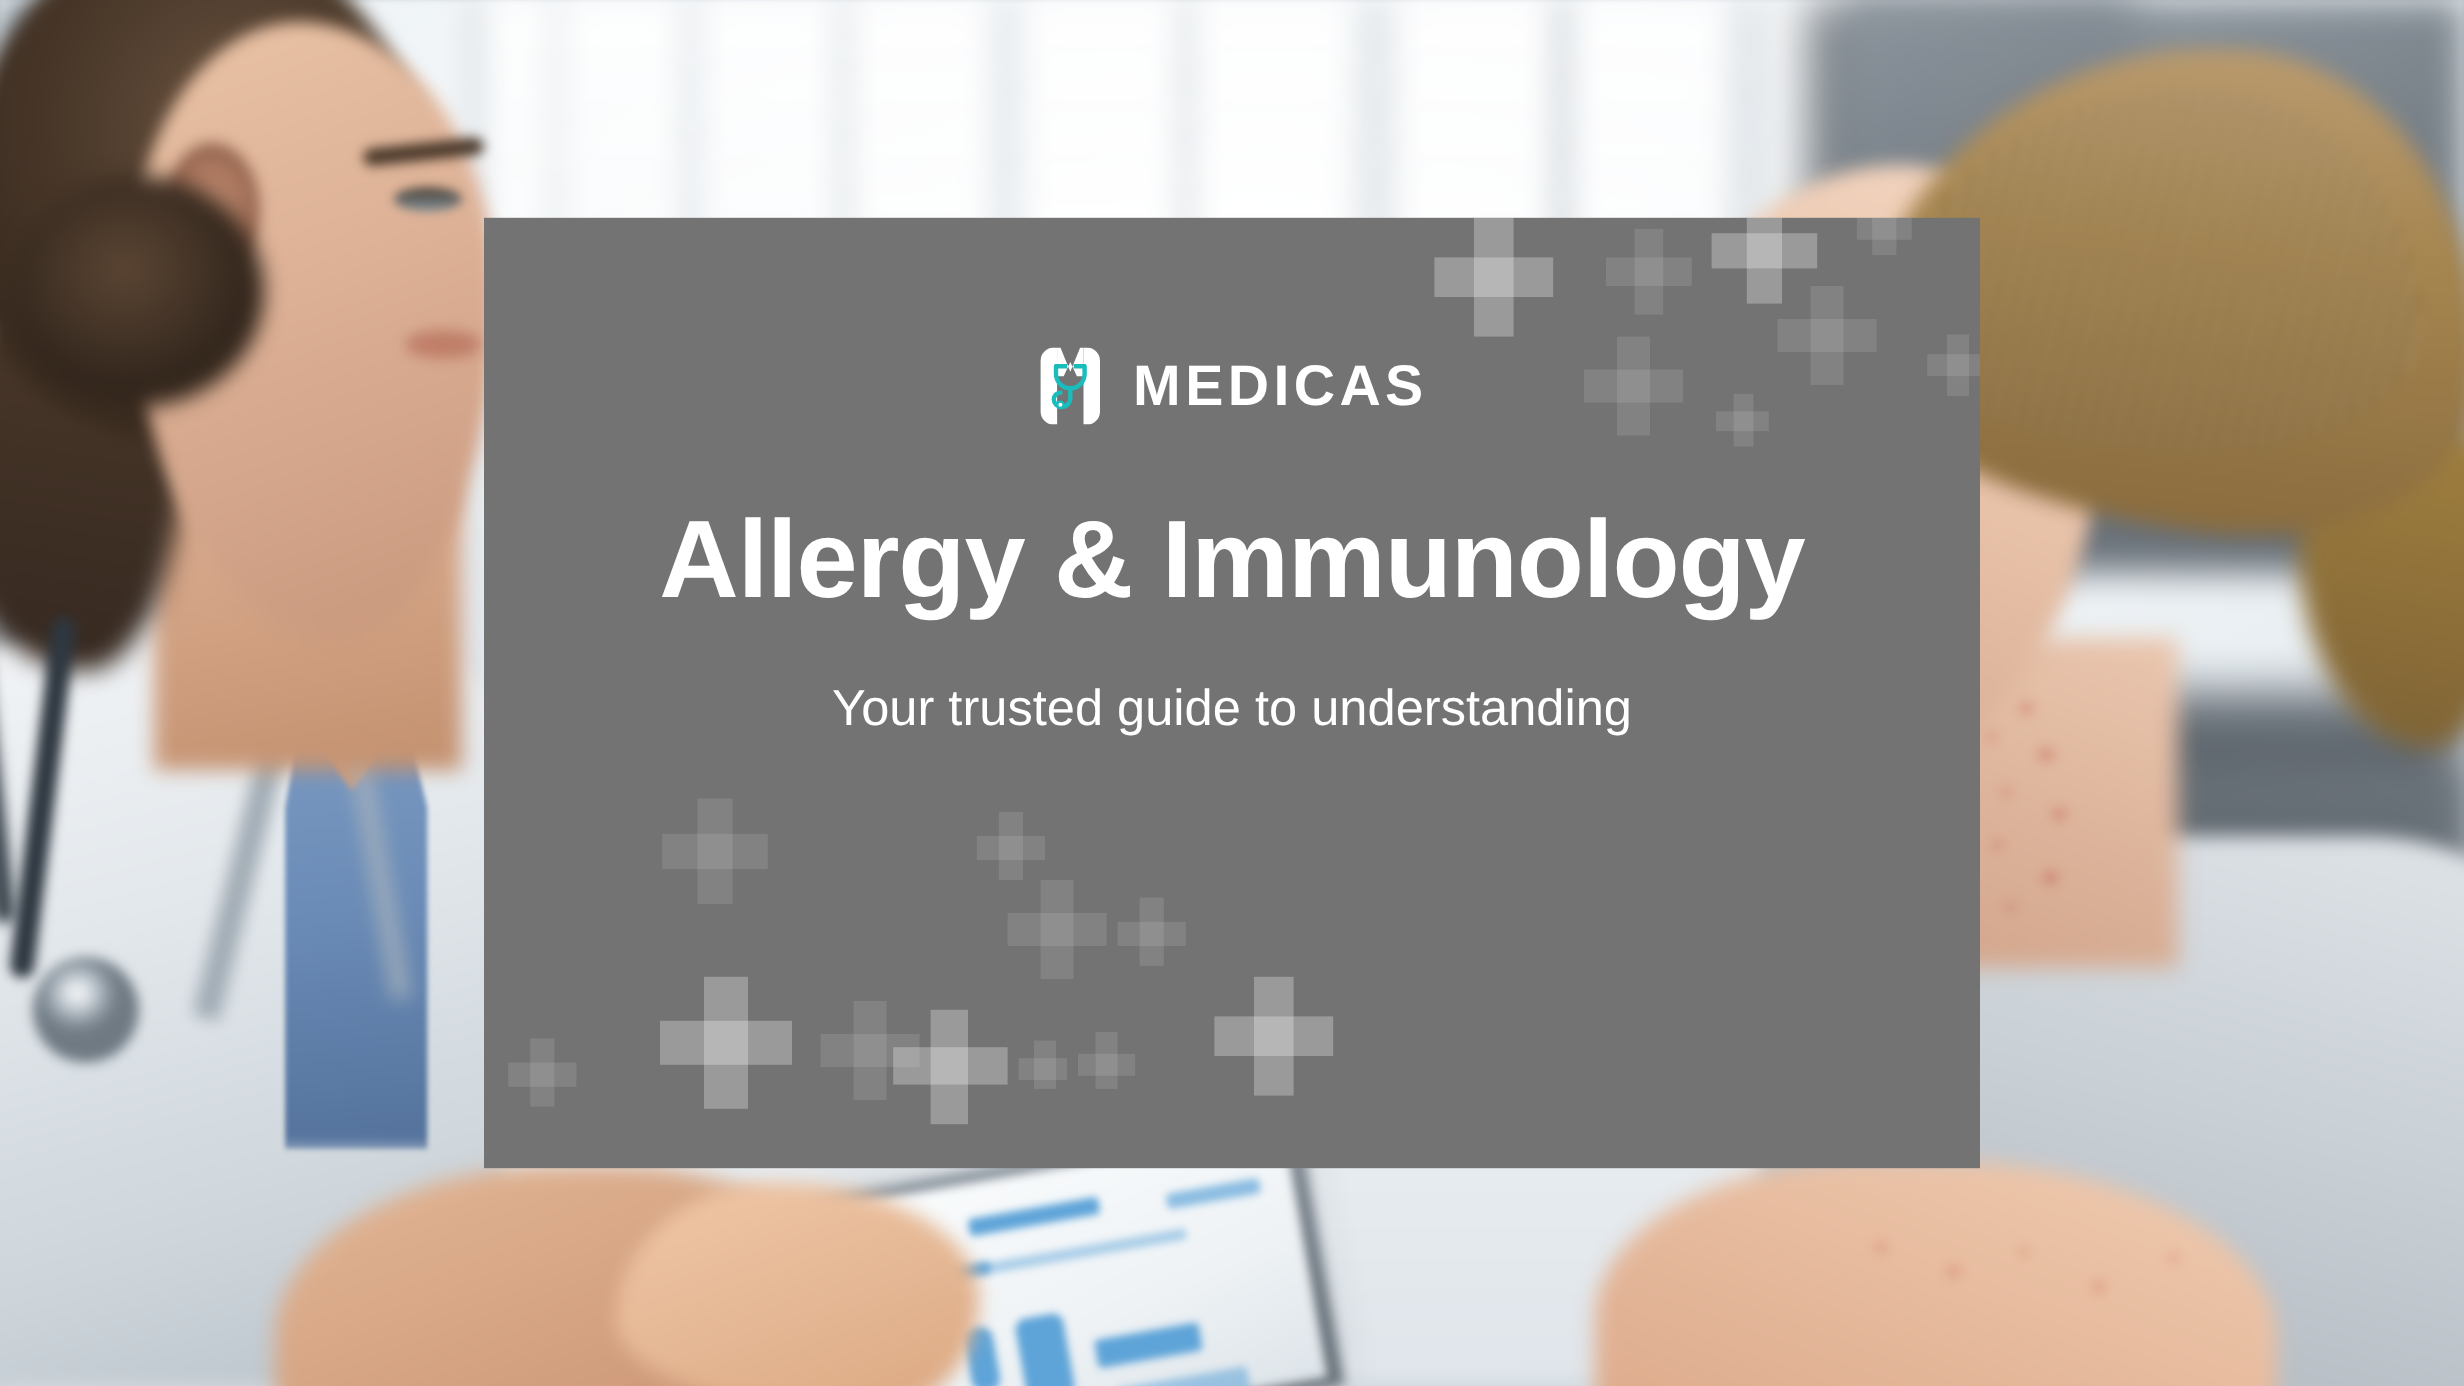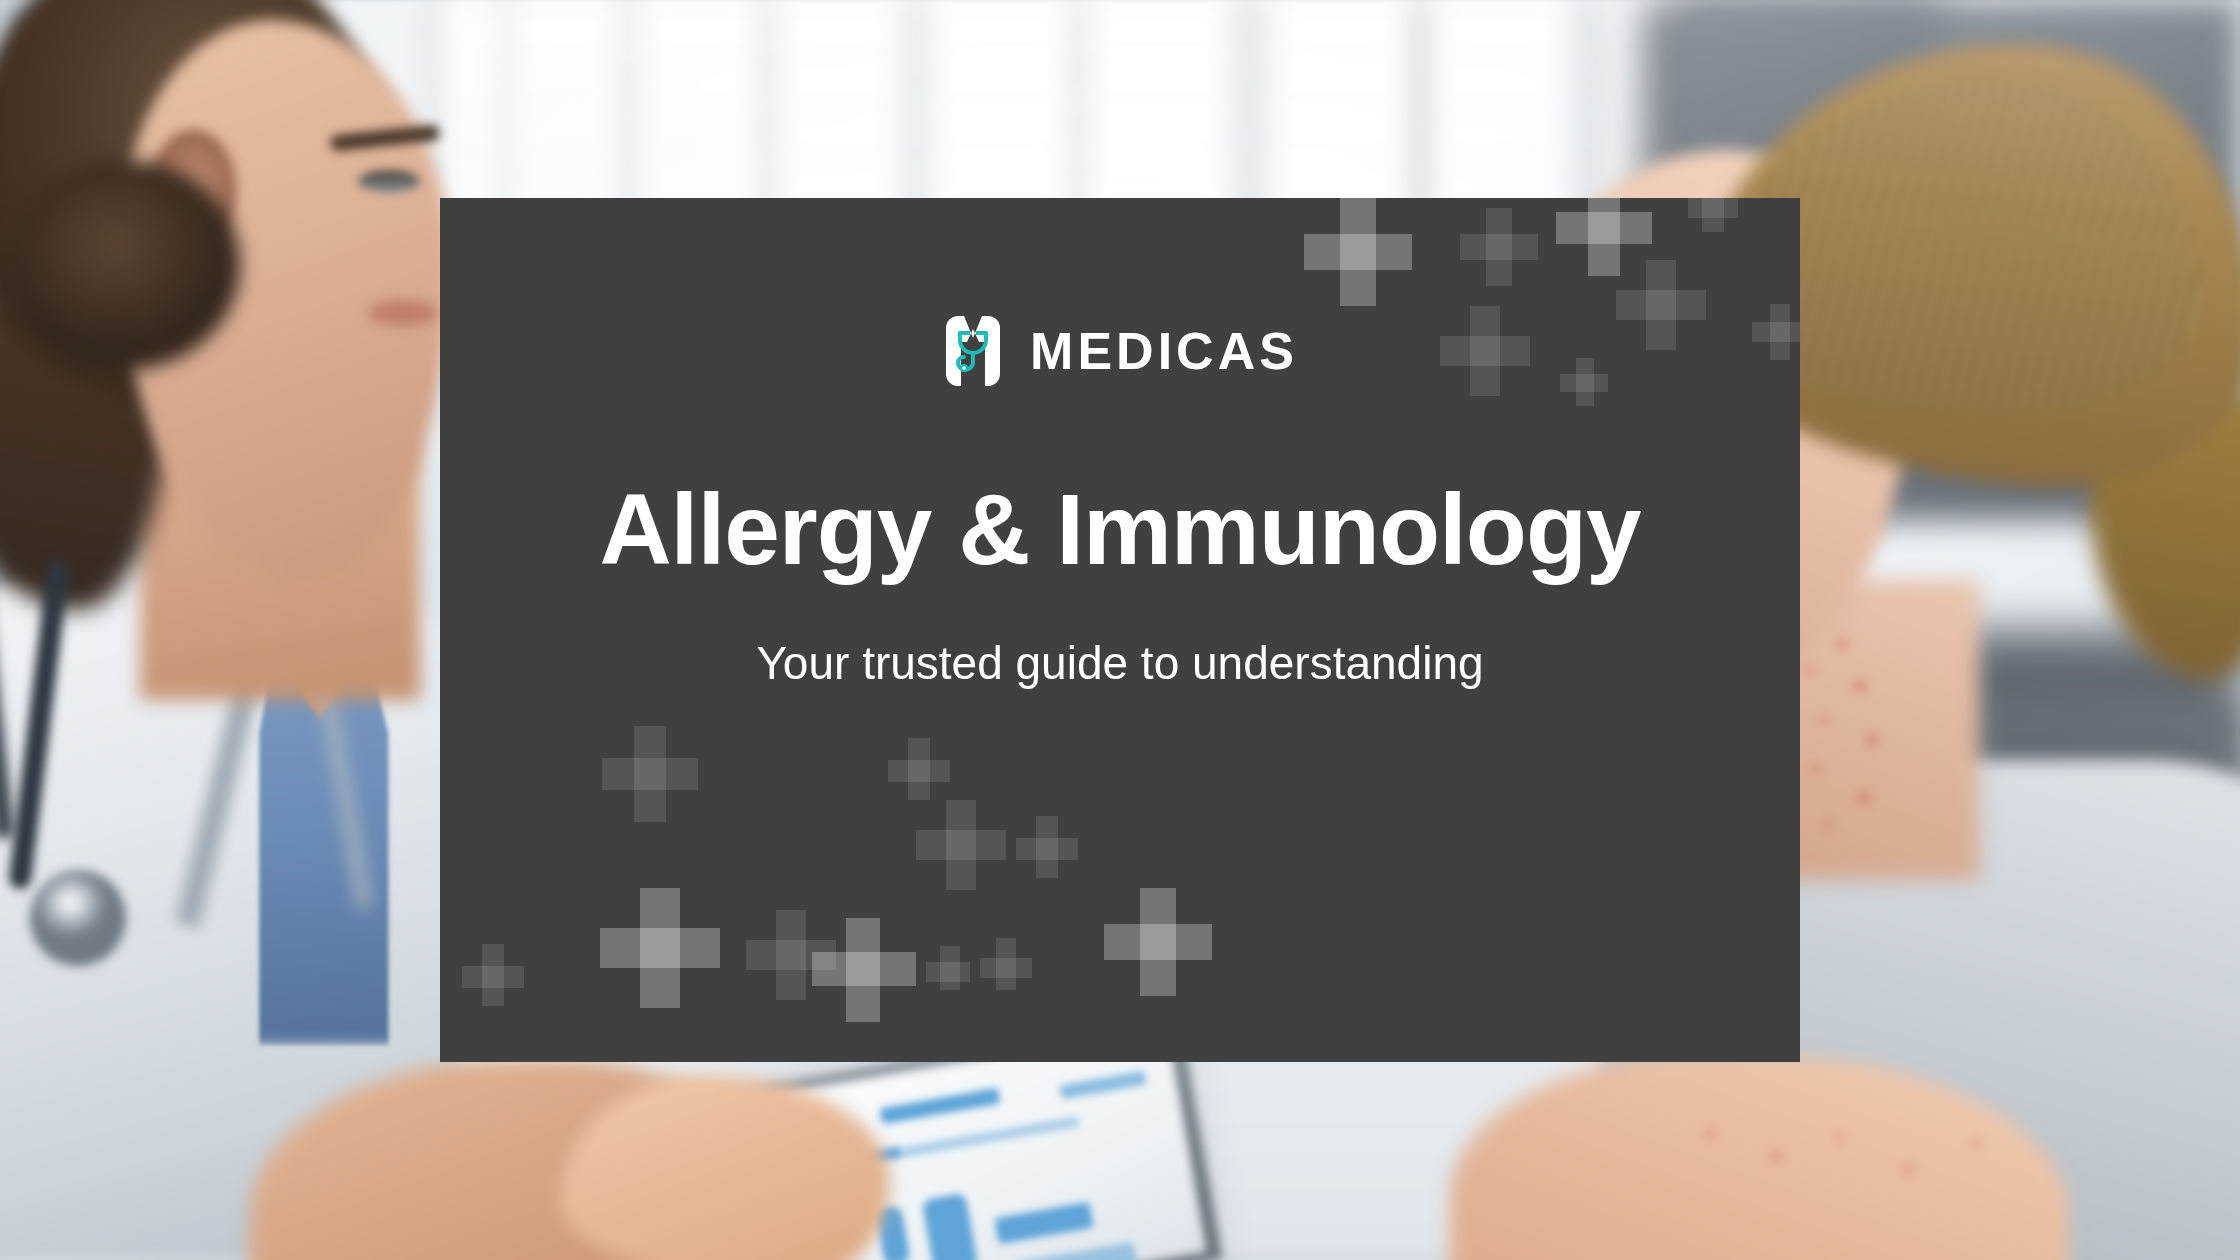--- a/index.html
+++ b/index.html
@@ -289,21 +289,21 @@
   }
 
   
   .photo-blur-wrap { position:absolute; inset:0; filter: blur(2.2px); }
 
   
   .card {
     position:absolute;
     left:440px; top:198px;
     width:1360px; height:864px;
-    background:#404040;
+    background:#737373;
     overflow:hidden;
   }
   .cross {
     position:absolute;
     background: rgba(255,255,255,.20);
   }
   .cross.strong { background: rgba(255,255,255,.28); }
   .cross.faint  { background: rgba(255,255,255,.11); }
 
   .card-inner {
@@ -321,21 +321,21 @@
     color:#fff;
     font-size:52px;
     font-weight:bold;
     letter-spacing:4px;
     line-height:1;
     font-family:"Liberation Sans", sans-serif;
   }
 
   
   .headline {
-    margin-top:92px;
+    margin-top:72px;
     color:#fff;
     font-size:100px;
     font-weight:bold;
     line-height:1.02;
     letter-spacing:-1px;
     text-align:center;
     font-family:"Liberation Sans", sans-serif;
   }
 
   

